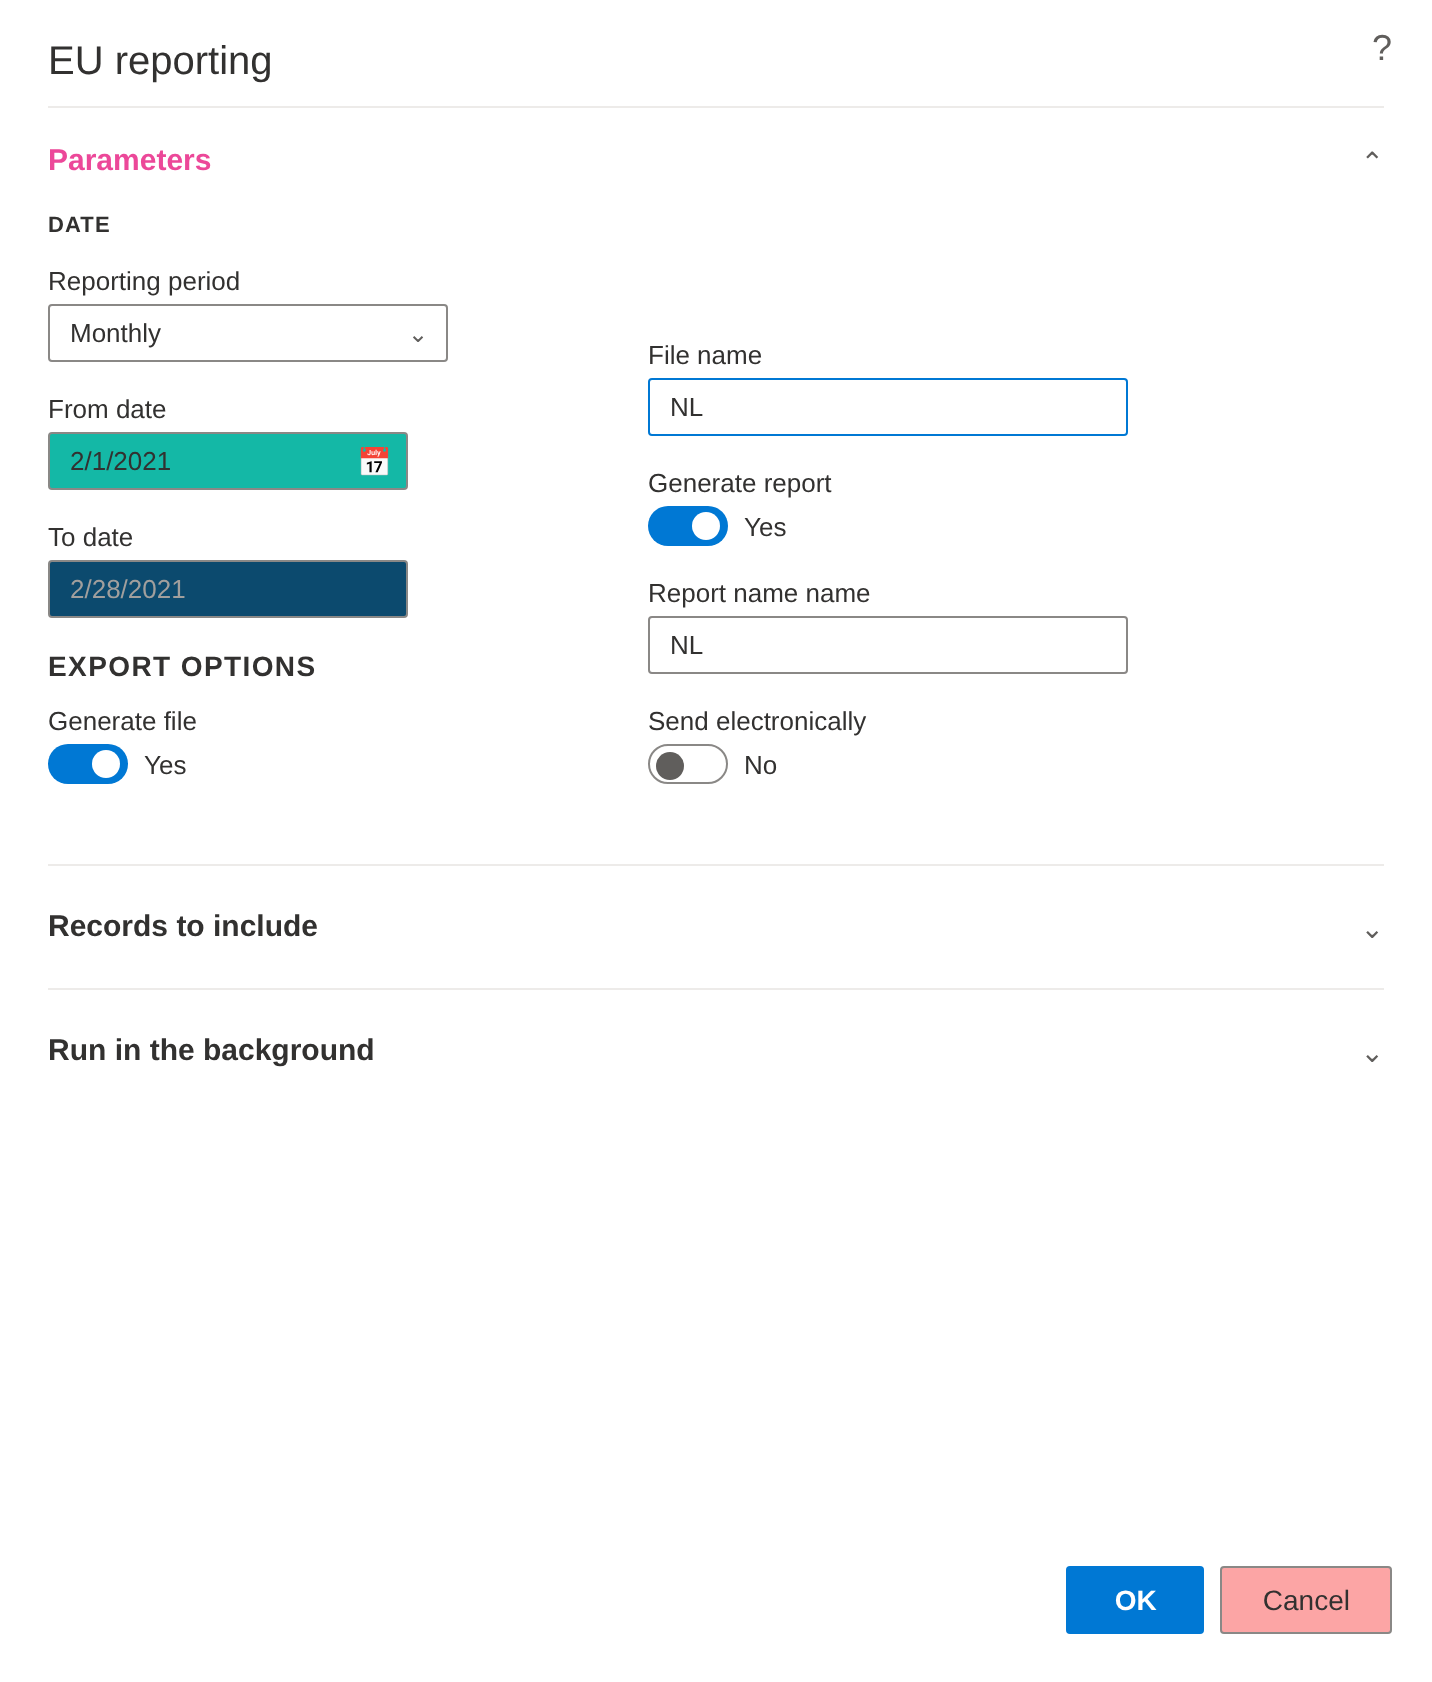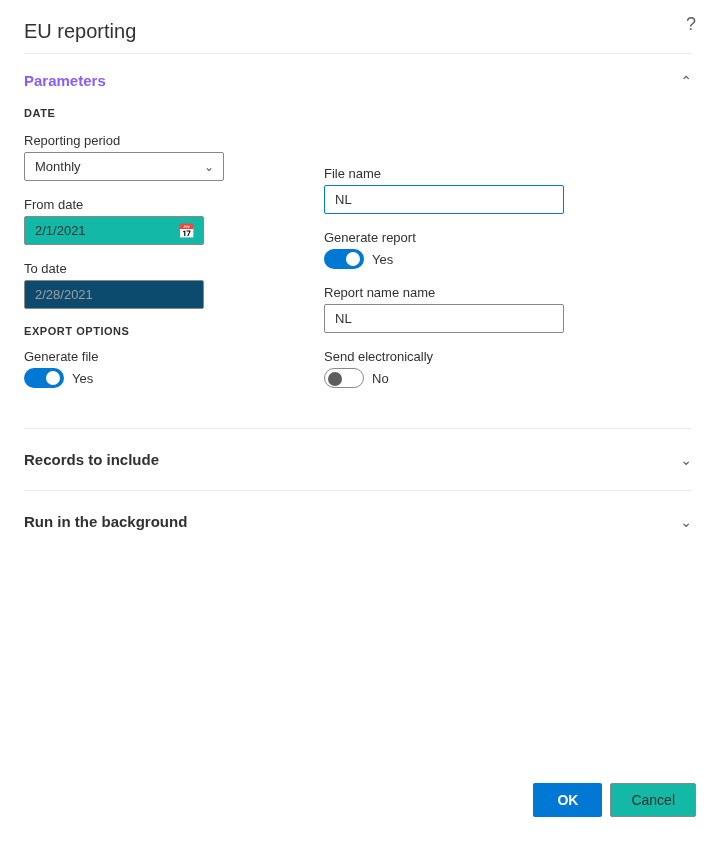--- a/index.html
+++ b/index.html
@@ -34,21 +34,21 @@
       display: flex;
       justify-content: space-between;
       align-items: center;
       padding: 18px 0 18px 0;
       cursor: pointer;
       user-select: none;
     }
     .section-header-title {
       font-size: 15px;
       font-weight: 600;
-      color: #8b5cf6;
+      color: #ec4899;
     }
     .section-content {
       padding-bottom: 24px;
     }
     .two-col {
       display: flex;
       gap: 40px;
       align-items: flex-end;
     }
     .left-col {
@@ -176,21 +176,21 @@
     }
     .toggle-track.off .toggle-thumb {
       left: 3px;
       background: #605e5c;
     }
     .toggle-label {
       font-size: 13px;
       color: #323130;
     }
     .export-section-label {
-      font-size: 11px;
+      font-size: 14px;
       font-weight: 700;
       letter-spacing: 0.05em;
       color: #323130;
       margin-bottom: 12px;
       margin-top: 8px;
     }
     .collapsible-section {
       border-top: 1px solid #edebe9;
       margin: 0 24px;
     }
@@ -224,21 +224,21 @@
       color: #fff;
       border: none;
       border-radius: 2px;
       font-size: 14px;
       font-weight: 600;
       cursor: pointer;
       min-width: 60px;
     }
     .btn-cancel {
       padding: 8px 20px;
-      background: #14b8a6;
+      background: #fca5a5;
       color: #323130;
       border: 1px solid #8a8886;
       border-radius: 2px;
       font-size: 14px;
       cursor: pointer;
       min-width: 60px;
     }
   </style>
 </head>
 <body>

